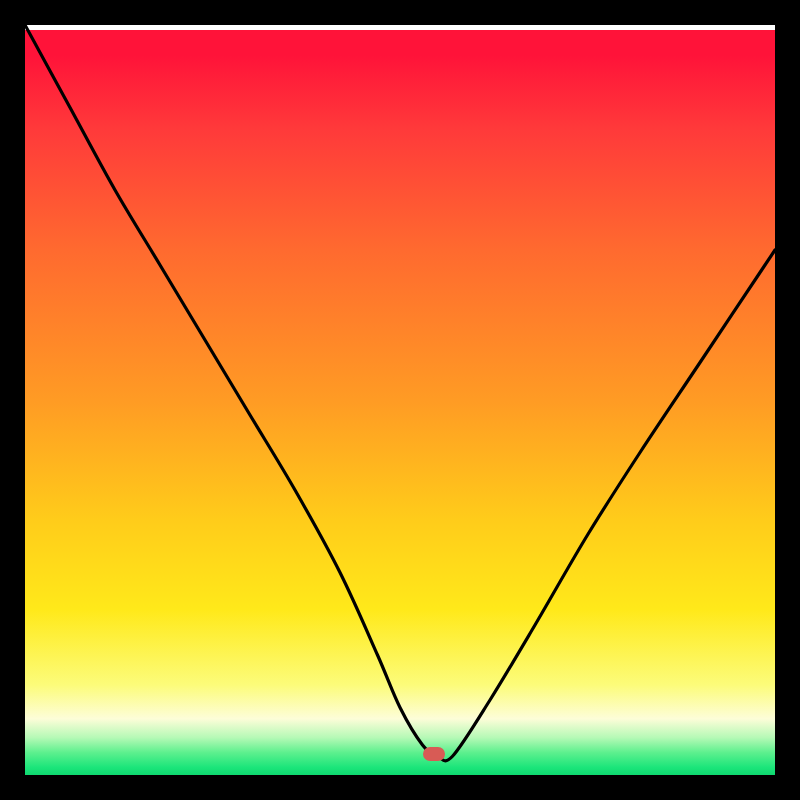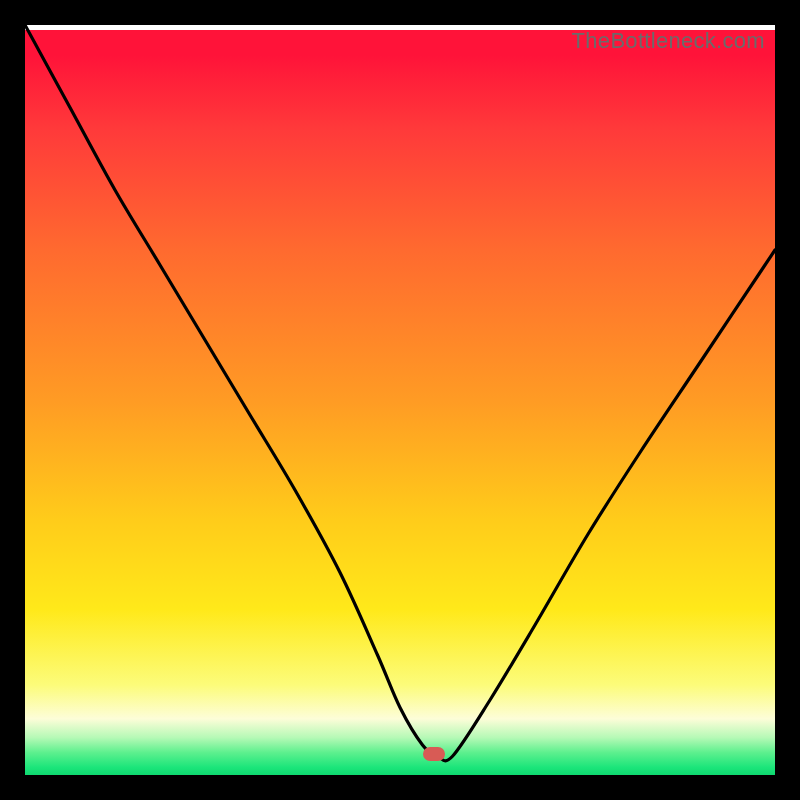--- a/index.html
+++ b/index.html
@@ -69,21 +69,20 @@
     border-radius: 999px;
     transform: translate(-50%, -50%);
   }
 </style>
 </head>
 <body>
 
 <div class="frame">
   <div class="plot">
 
-    <div class="watermark">TheBottleneck.com</div>
 
     <svg class="curve" viewBox="0 0 750 750" preserveAspectRatio="none">
       <path fill="none" stroke="#000" stroke-width="3.2" stroke-linecap="round" d="M 0,0 C 7.5,13.75 30,55 45,82.5 C 60,110 75,138.75 90,165 C 105,191.25 120,214.99999999999994 135,239.99999999999994 C 150,264.99999999999994 165,290.00000000000006 180,315.00000000000006 C 195,340.00000000000006 210,365 225,390 C 240,415 255,438.75 270,465 C 285,491.25 301.25,520 315,547.5 C 328.75,575 342.5,607.5 352.5,630 C 362.5,652.5 367.5,667.5 375,682.5 C 382.5,697.5 391.25,711.875 397.5,720 C 403.75,728.125 407.50000000000006,729.375 412.50000000000006,731.25 C 417.50000000000006,733.125 418.74999999999994,740.625 427.49999999999994,731.25 C 436.24999999999994,721.875 451.25,696.875 465,675 C 478.75,653.125 493.75000000000006,627.5 510.00000000000006,600 C 526.25,572.5 545,538.75 562.5,510 C 580,481.25 596.25,456.25 615,427.5 C 633.75,398.75 652.5,371.24999999999994 675,337.49999999999994 C 697.5,303.74999999999994 737.5,243.75 750,225"></path>
     </svg>
 
     <div class="marker" style="left: 54.5%; top: 97.2%; background: rgb(216, 91, 85);"></div>
 
   </div>
 </div>
 

